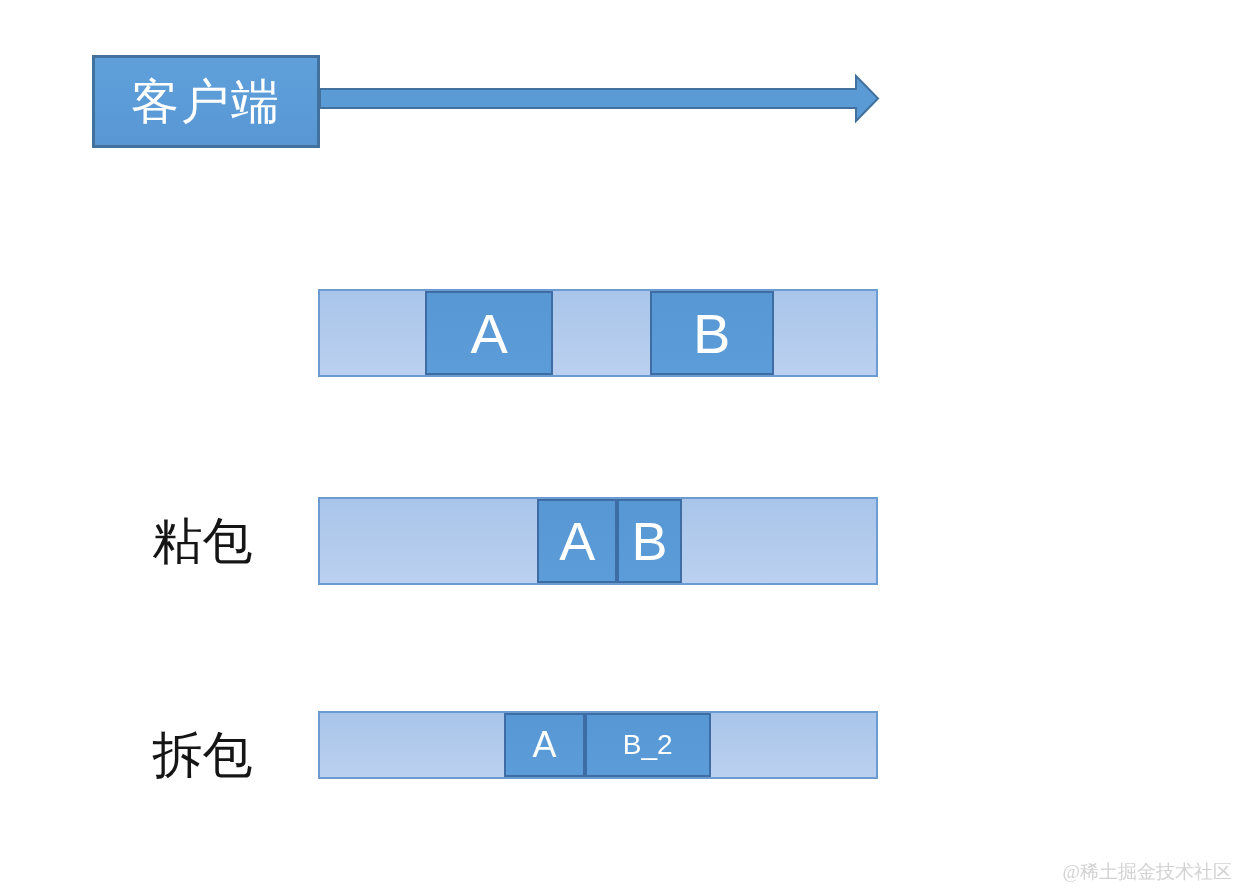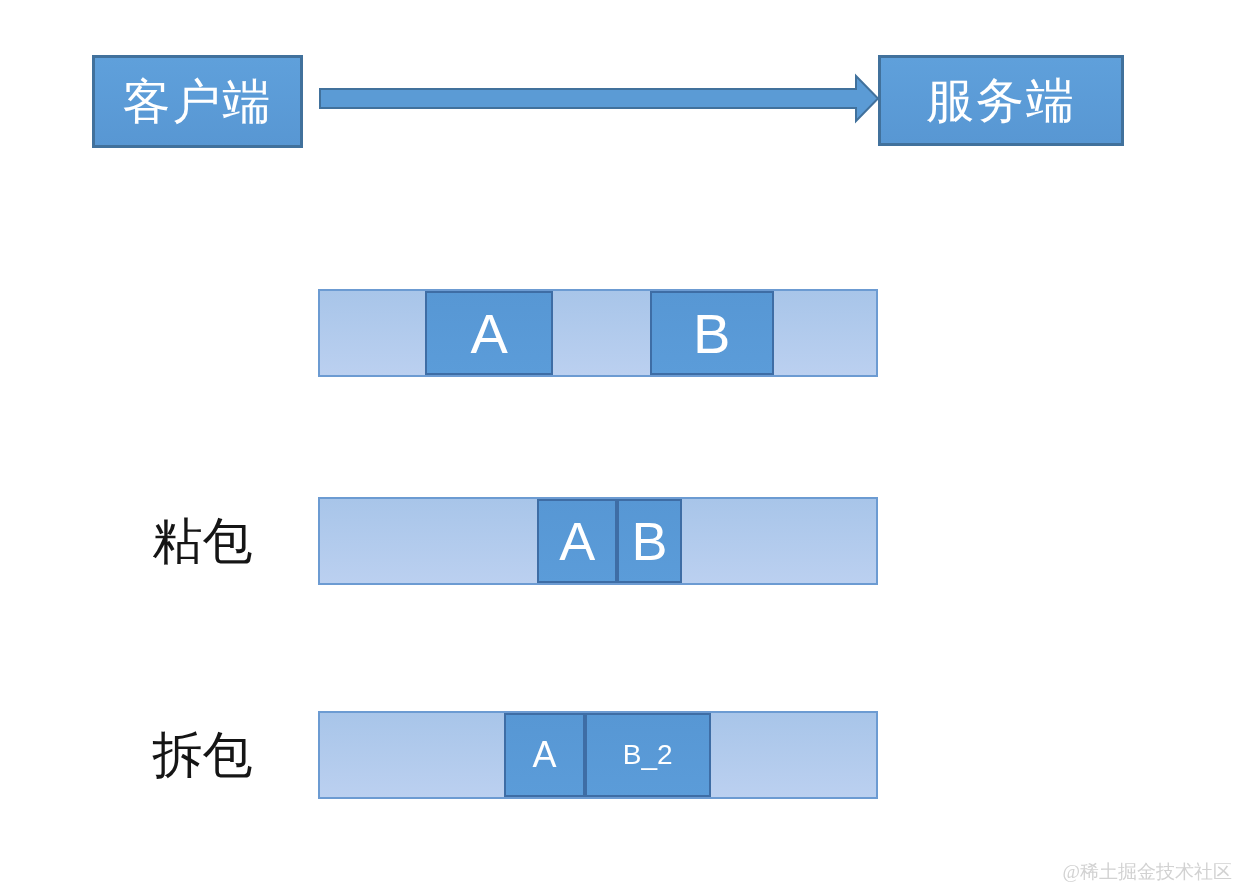--- a/index.html
+++ b/index.html
@@ -22,21 +22,21 @@
     background: linear-gradient(180deg, var(--node-fill-top), var(--node-fill-bottom));
     border: 3px solid var(--node-border);
     color: #ffffff;
     font-family: "Liberation Serif", "DejaVu Serif", serif;
     font-size: 48px;
     letter-spacing: 2px;
     display: flex;
     align-items: center;
     justify-content: center;
   }
-  .node.client { left: 92px;  top: 55px; width: 211px; height: 93px; }
+  .node.client { left: 92px;  top: 55px; width: 228px; height: 93px; }
   .node.server { left: 878px; top: 55px; width: 246px; height: 91px; }
   .arrow-svg { position: absolute; left: 318px; top: 70px; width: 562px; height: 60px; }
 
   
   .row { position: absolute; left: 0; width: 100%; }
   .row-label {
     position: absolute;
     left: 95px;
     width: 215px;
     text-align: center;
@@ -89,44 +89,41 @@
 <div class="canvas" style="--node-fill-top: #5FA0DB; --node-fill-bottom: #5897D3; --node-border: #41719C; --arrow-fill: #5B9BD5; --arrow-border: #41719C; --bar-border: #6C9BD2; --buffer-fill-top: #A8C5E9; --buffer-fill-bottom: #BBD0F0; --packet-fill-top: #5797D4; --packet-fill-bottom: #5B9CD9; --packet-border: #3E6DA5; --label-color: #151515; --watermark-color: #D2D2D2;">
 
   <div class="node client">
     <span>客户端</span>
   </div>
 
   <svg class="arrow-svg" viewBox="0 0 562 60" xmlns="http://www.w3.org/2000/svg">
     <polygon points="2,19 538,19 538,6 560,28.5 538,51 538,38 2,38" id="arrow-polygon" fill="#5B9BD5" stroke="#41719C" stroke-width="2"></polygon>
   </svg>
 
-  <div class="node server">
-    <span>服务端</span>
-  </div>
 
   <div>
       <div class="row" style="top: 289px; height: 88px;">
         <div class="bar">
           <div class="seg buffer" style="flex: 106 0 0px; font-size: 56px;"></div>
           <div class="seg packet" style="flex: 129 0 0px; font-size: 56px;">A</div>
           <div class="seg buffer" style="flex: 97 0 0px; font-size: 56px;"></div>
           <div class="seg packet" style="flex: 125 0 0px; font-size: 56px;">B</div>
           <div class="seg buffer" style="flex: 103 0 0px; font-size: 56px;"></div>
         </div>
       </div>
       <div class="row" style="top: 497px; height: 88px;">
         <div class="row-label" style="line-height: 88px;">粘包</div>
         <div class="bar">
           <div class="seg buffer" style="flex: 219 0 0px; font-size: 54px;"></div>
           <div class="seg packet" style="flex: 80 0 0px; font-size: 54px;">A</div>
           <div class="seg packet" style="flex: 66 0 0px; font-size: 54px;">B</div>
           <div class="seg buffer" style="flex: 195 0 0px; font-size: 54px;"></div>
         </div>
       </div>
-      <div class="row" style="top: 711px; height: 88px;">
+      <div class="row" style="top: 711px; height: 68px;">
         <div class="row-label" style="line-height: 88px;">拆包</div>
         <div class="bar">
           <div class="seg buffer" style="flex: 139 0 0px; font-size: 36px;"></div>
           <div class="seg packet" style="flex: 61 0 0px; font-size: 36px;">A</div>
           <div class="seg packet" style="flex: 95 0 0px; font-size: 28px;">B_2</div>
           <div class="seg buffer" style="flex: 70 0 0px; font-size: 36px;"></div>
           <div class="seg buffer" style="flex: 55 0 0px; font-size: 36px;"></div>
         </div>
       </div>
     </div>

